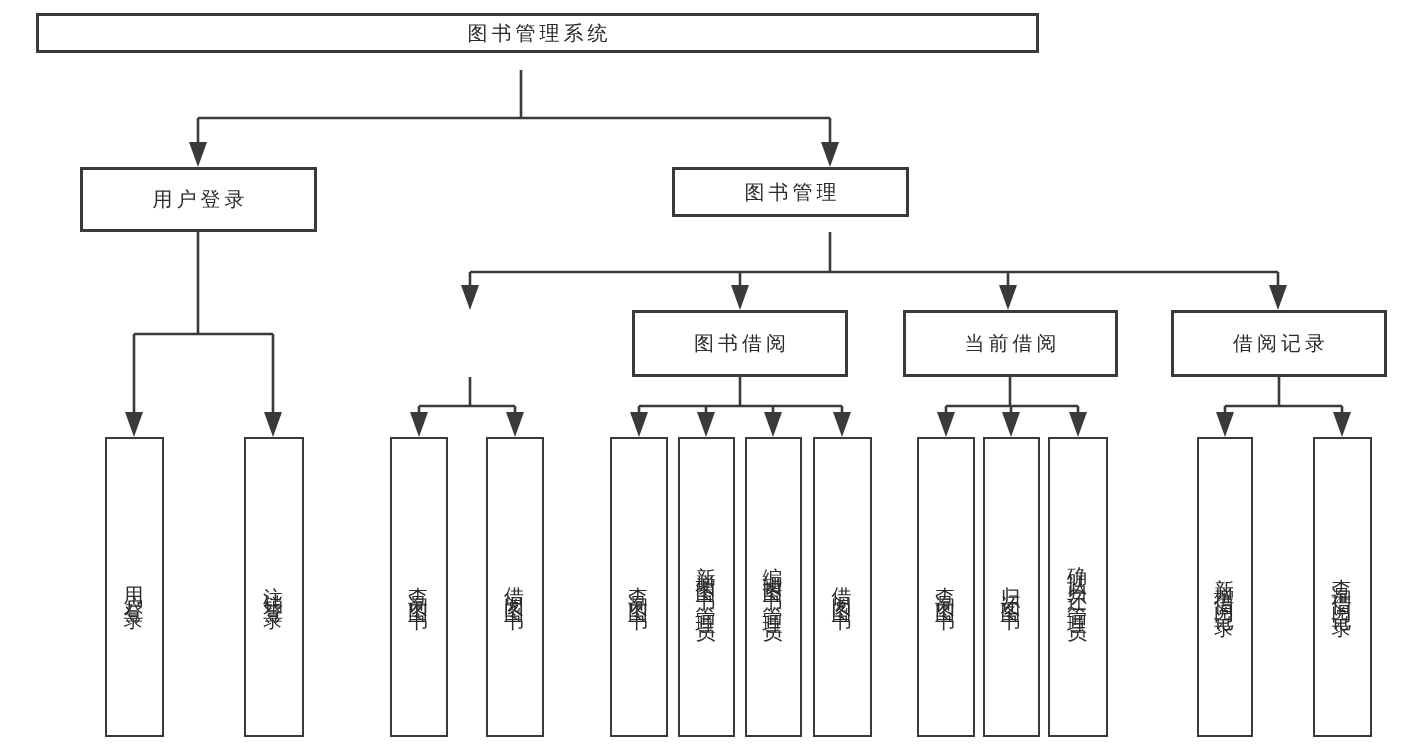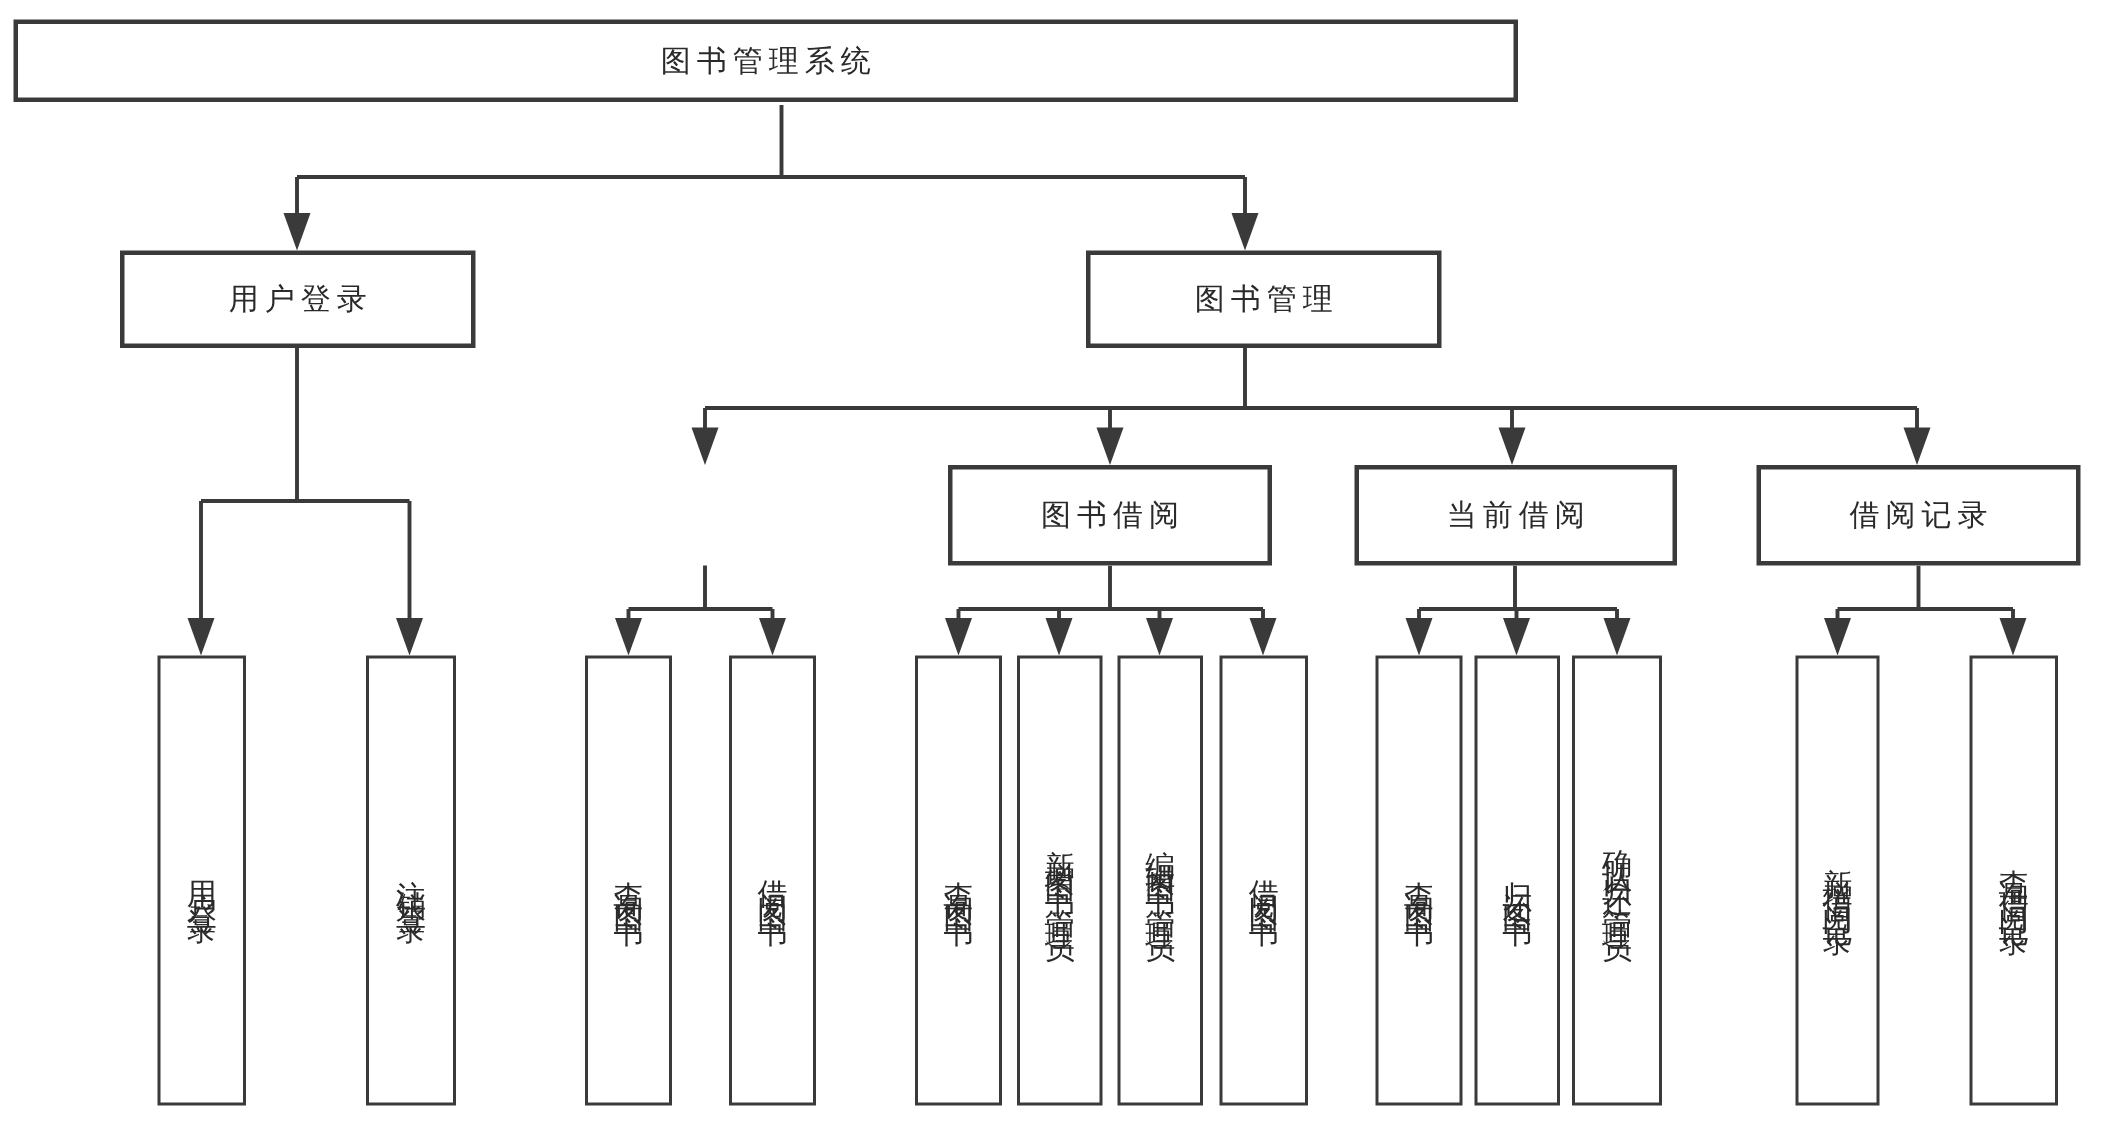--- a/index.html
+++ b/index.html
@@ -72,28 +72,28 @@
       <polygon points="764,412 782,412 773,437"></polygon>
       <polygon points="833,412 851,412 842,437"></polygon>
       <polygon points="937,412 955,412 946,437"></polygon>
       <polygon points="1002,412 1020,412 1011,437"></polygon>
       <polygon points="1069,412 1087,412 1078,437"></polygon>
       <polygon points="1216,412 1234,412 1225,437"></polygon>
       <polygon points="1333,412 1351,412 1342,437"></polygon>
     </g>
   </svg>
 
-  <div class="box" style="left:9px;top:13px;width:1003px;height:55px">
+  <div class="box" style="left:36px;top:13px;width:1003px;height:40px">
     <span class="hlabel">图书管理系统</span>
   </div>
 
   <div class="box" style="left:80px;top:167px;width:237px;height:65px">
     <span class="hlabel">用户登录</span>
   </div>
-  <div class="box" style="left:724px;top:167px;width:237px;height:65px">
+  <div class="box" style="left:672px;top:167px;width:237px;height:50px">
     <span class="hlabel">图书管理</span>
   </div>
 
   <div class="box" style="left:903px;top:310px;width:215px;height:67px">
     <span class="hlabel">当前借阅</span>
   </div>
   <div class="box" style="left:632px;top:310px;width:216px;height:67px">
     <span class="hlabel">图书借阅</span>
   </div>
   <div class="box" style="left:1171px;top:310px;width:216px;height:67px">

